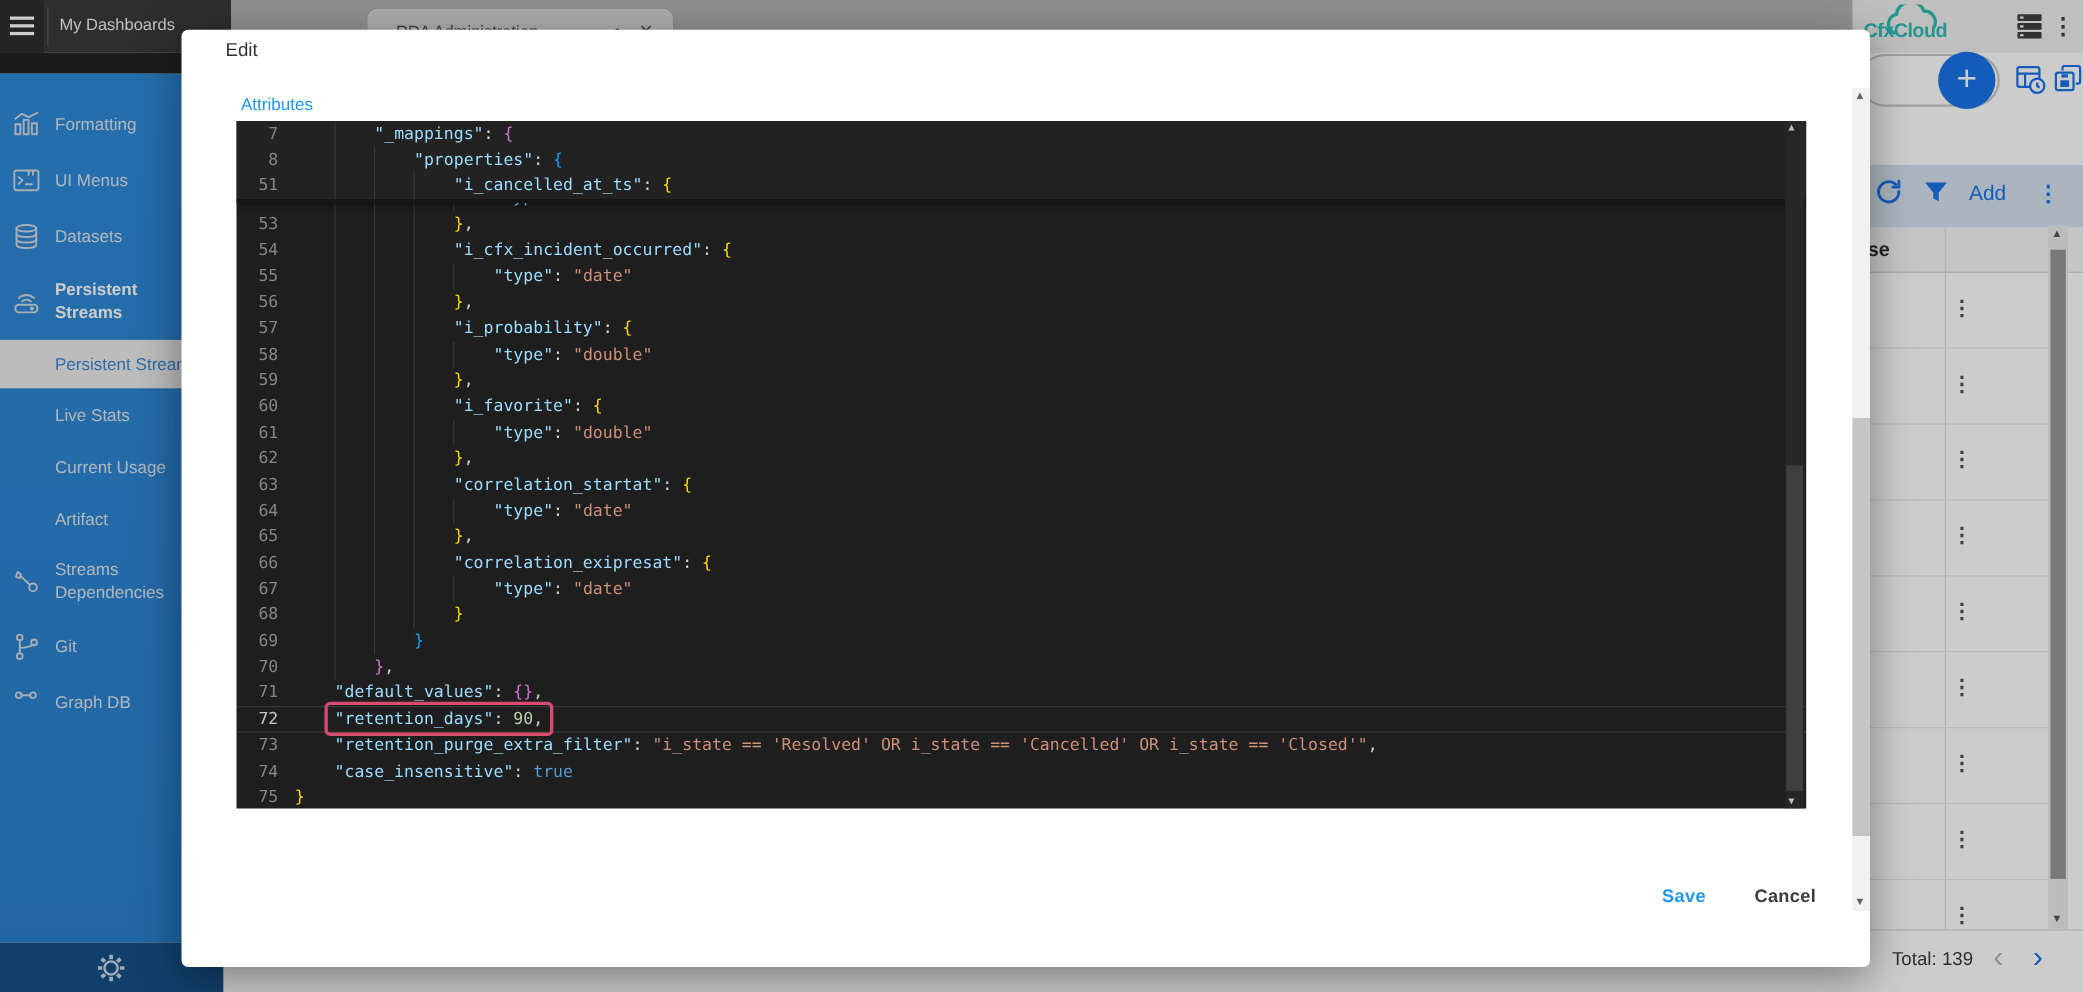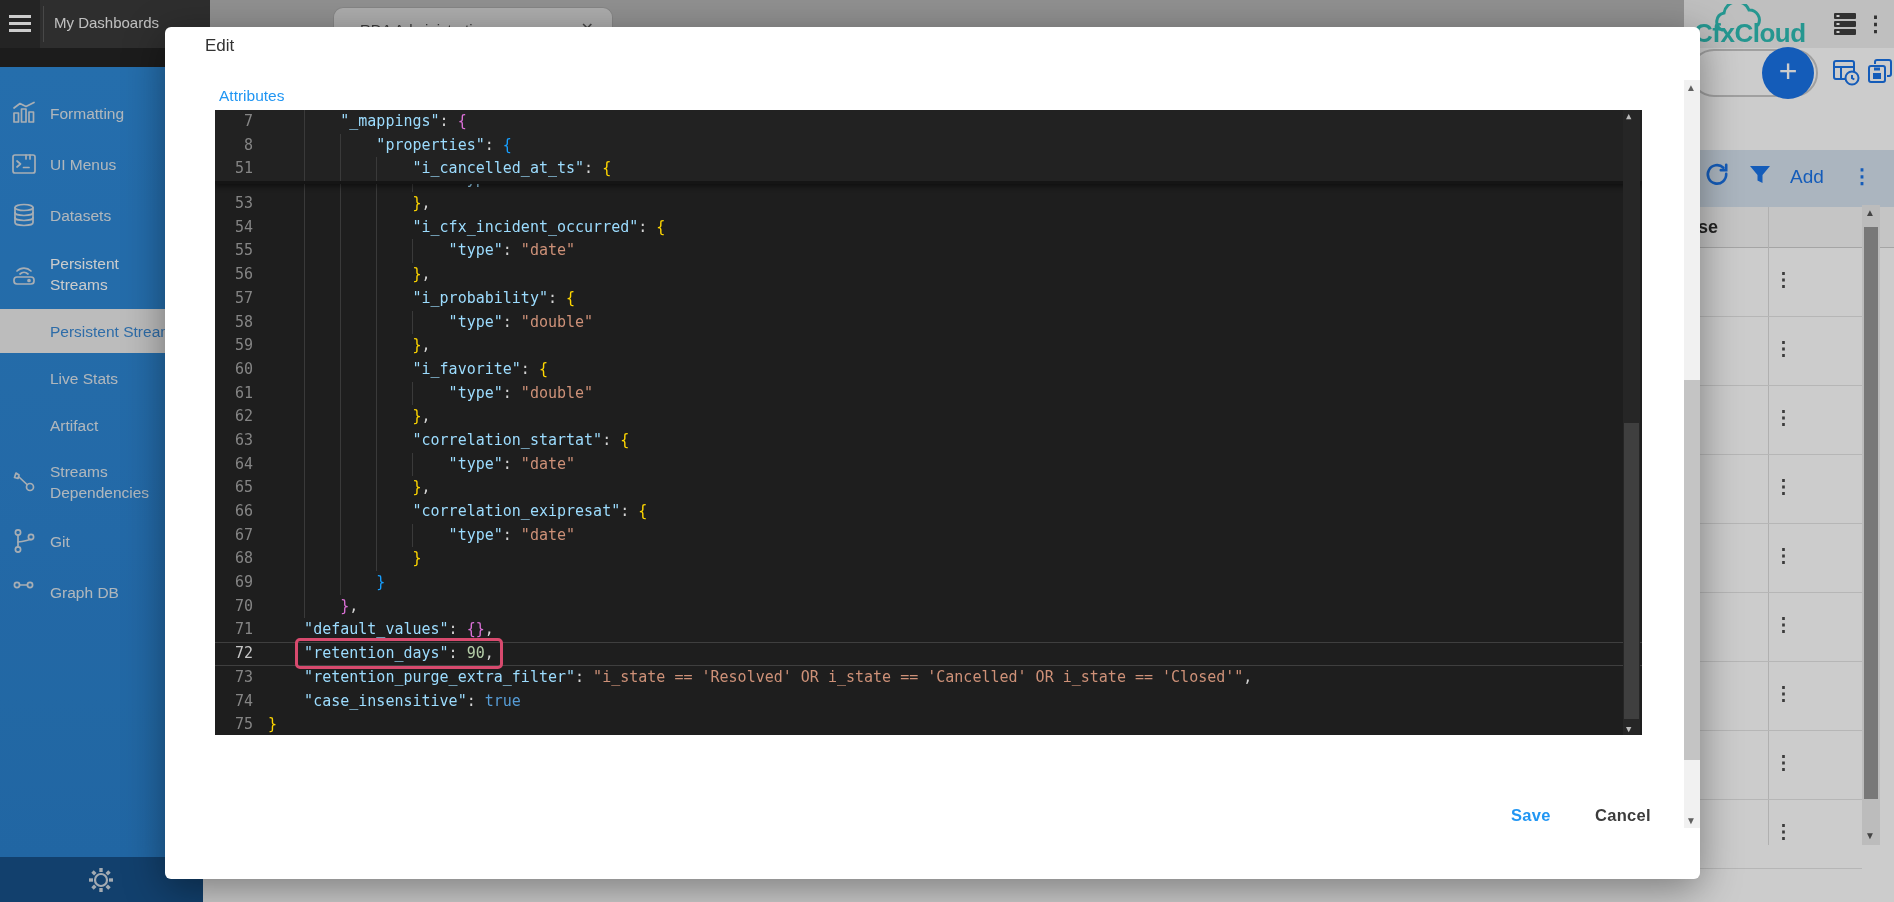--- a/index.html
+++ b/index.html
@@ -16,33 +16,33 @@
   .tb-divider{position:absolute;left:43px;top:6px;width:1px;height:36px;background:#5a5a5a;}
   .tb-title{position:absolute;left:54px;top:14px;color:#f0f0f0;font-size:15px;}
   .tabstrip{position:absolute;left:210px;top:0;width:1474px;height:48px;background:#b5b5b5;}
   .tab{position:absolute;left:123px;top:7px;width:280px;height:41px;background:#d9d9d9;
     border:1px solid #a8a8a8;border-bottom:none;border-radius:10px 10px 0 0;color:#4a4a4a;font-size:15px;}
   .tab .t-label{position:absolute;left:26px;top:13px;}
   .tab .t-dot{position:absolute;right:48px;top:12px;color:#555;font-size:15px;}
   .tab .t-close{position:absolute;right:18px;top:11px;color:#555;font-size:16px;}
   .brand{position:absolute;right:70px;top:4px;width:130px;height:42px;color:#2fbdb5;}
   .brand svg{position:absolute;left:14px;top:0px;}
-  .brand .b-text{position:absolute;left:0px;top:14px;font-size:26px;font-weight:bold;letter-spacing:-.5px;}
+  .brand .b-text{position:absolute;left:0px;top:14px;font-size:18px;font-weight:bold;letter-spacing:-.5px;}
   .rack-icon{position:absolute;right:36px;top:11px;}
   .kebab-top{position:absolute;right:8px;top:12px;font-size:21px;color:#3f3f3f;font-weight:bold;}
 
   
   .blackstrip{position:absolute;left:0;top:48px;width:210px;height:19px;background:#242424;z-index:2;}
   .sidebar{position:absolute;left:0;top:67px;width:203px;height:790px;background:#2a85d4;
     background:linear-gradient(180deg,#2f8ad8,#2a80cc);z-index:2;overflow:hidden;}
   .side-nav{padding-top:22px;}
   .side-item{position:relative;height:48px;padding-left:50px;color:#dde5ec;font-size:15.5px;
     display:flex;align-items:center;cursor:pointer;margin-bottom:3px;}
   .side-item.twoline{height:64px;}
-  .side-item.bold .s-label{font-weight:normal;color:#fff;}
+  .side-item.bold .s-label{font-weight:bold;color:#fff;}
   .side-item.sub{height:44px;}
   .side-item.selected{background:#ececec;}
   .side-item.selected .s-label{color:#3a88d2;}
   .s-label{white-space:pre-line;line-height:21px;}
   .s-icon{position:absolute;left:10px;top:50%;transform:translateY(-50%);width:28px;height:28px;color:#d2dae2;}
   .s-icon svg{width:28px;height:28px;}
   .side-footer{position:absolute;left:0;top:857px;width:203px;height:45px;background:#175089;z-index:3;}
   .gear{position:absolute;left:83px;top:5px;color:#cdd6df;cursor:pointer;}
 
   
@@ -187,20 +187,23 @@
           <span class="s-label">Persistent
 Streams</span>
         </div>
         <div class="side-item sub selected">
           <span class="s-label">Persistent Streams</span>
         </div>
         <div class="side-item sub">
           <span class="s-label">Live Stats</span>
         </div>
         <div class="side-item sub">
+          <span class="s-label">Current Usage</span>
+        </div>
+        <div class="side-item sub">
           <span class="s-label">Artifact</span>
         </div>
         <div class="side-item twoline">
           <span class="s-icon"><svg viewBox="0 0 28 28" fill="none" stroke="currentColor" stroke-width="1.7" stroke-linecap="round" stroke-linejoin="round">
               <path d="M6 5l3 2-1 3.5-3.5-1z"></path>
               <circle cx="20" cy="19" r="3.5"></circle>
               <line x1="9" y1="9" x2="17" y2="16.5"></line>
             </svg></span>
           <span class="s-label">Streams
 Dependencies</span>
@@ -321,20 +324,25 @@
         <div class="t-row" style="top: 593px;">
           <span class="t-frag">t</span>
           <span class="t-kebab">⋮</span>
         </div>
       </div>
   </div>
   <div class="tbl-sb">
     <span class="up">▲</span>
     <div class="thumb"></div>
     <span class="dn">▼</span>
+  </div>
+  <div class="bg-footer">
+    <span class="total-lbl">Total: 139</span>
+    <span class="pg-prev">‹</span>
+    <span class="pg-next">›</span>
   </div>
 
   <div class="backdrop"></div>
 
   <div class="modal">
     <div class="m-title">Edit</div>
     <div class="m-tab">Attributes</div>
 
     <div class="editor">
       <div class="sticky" id="sticky">

